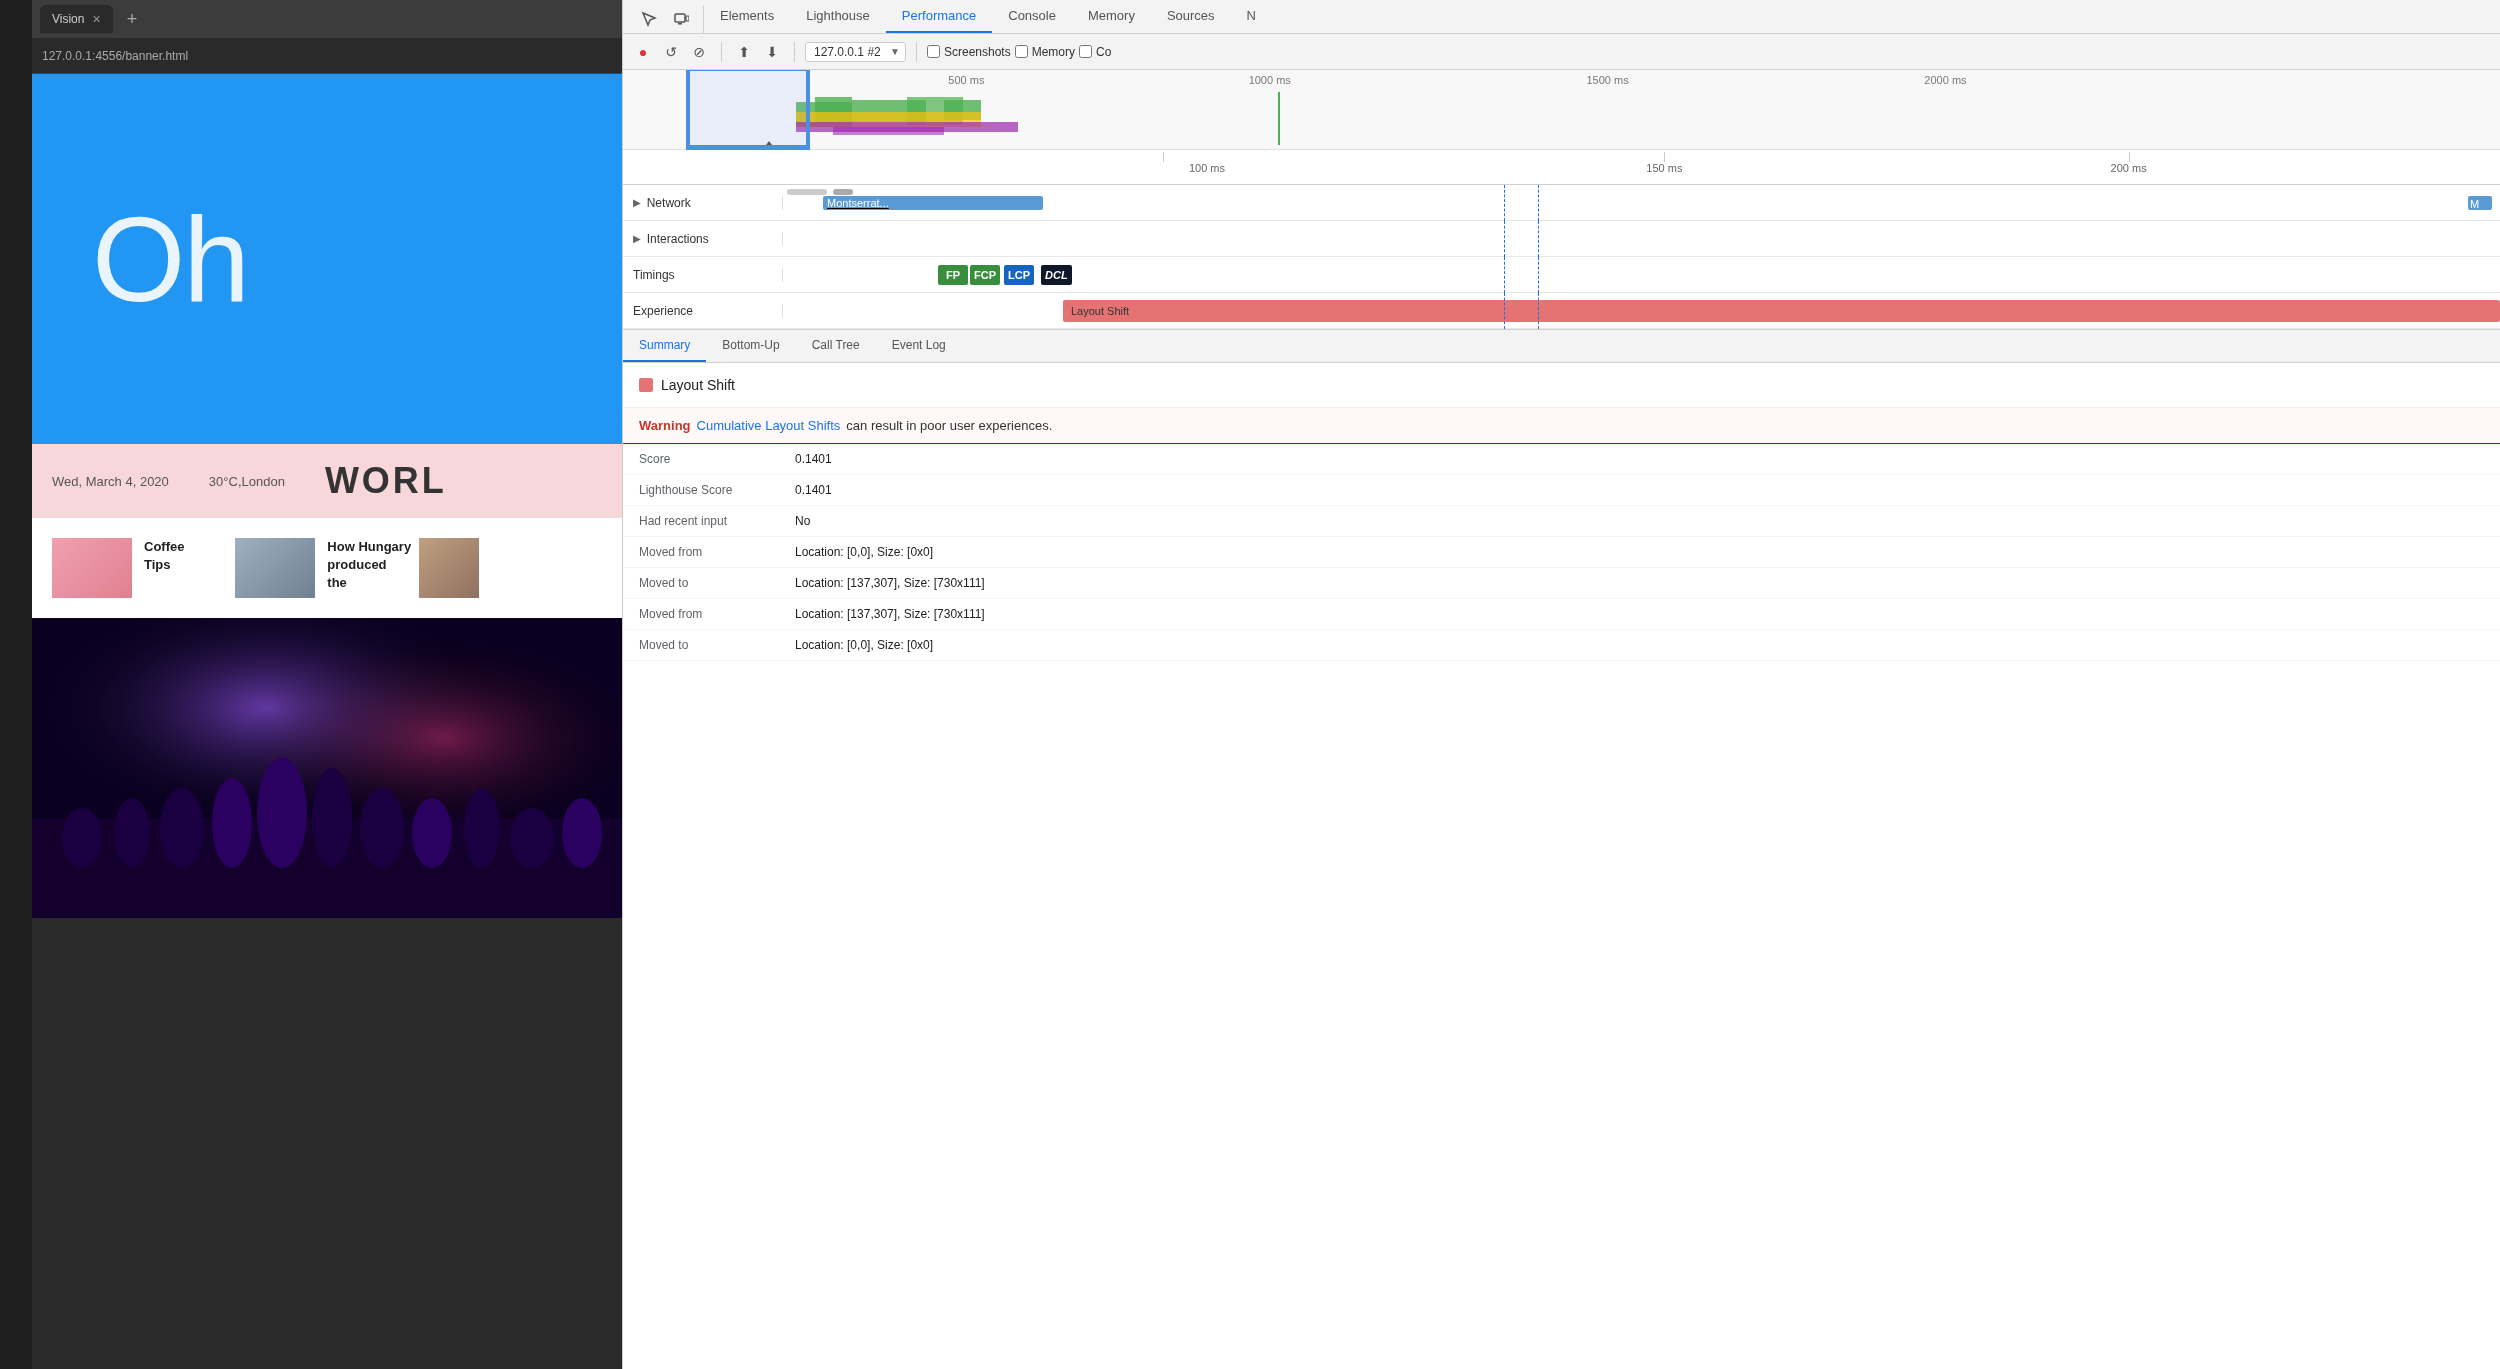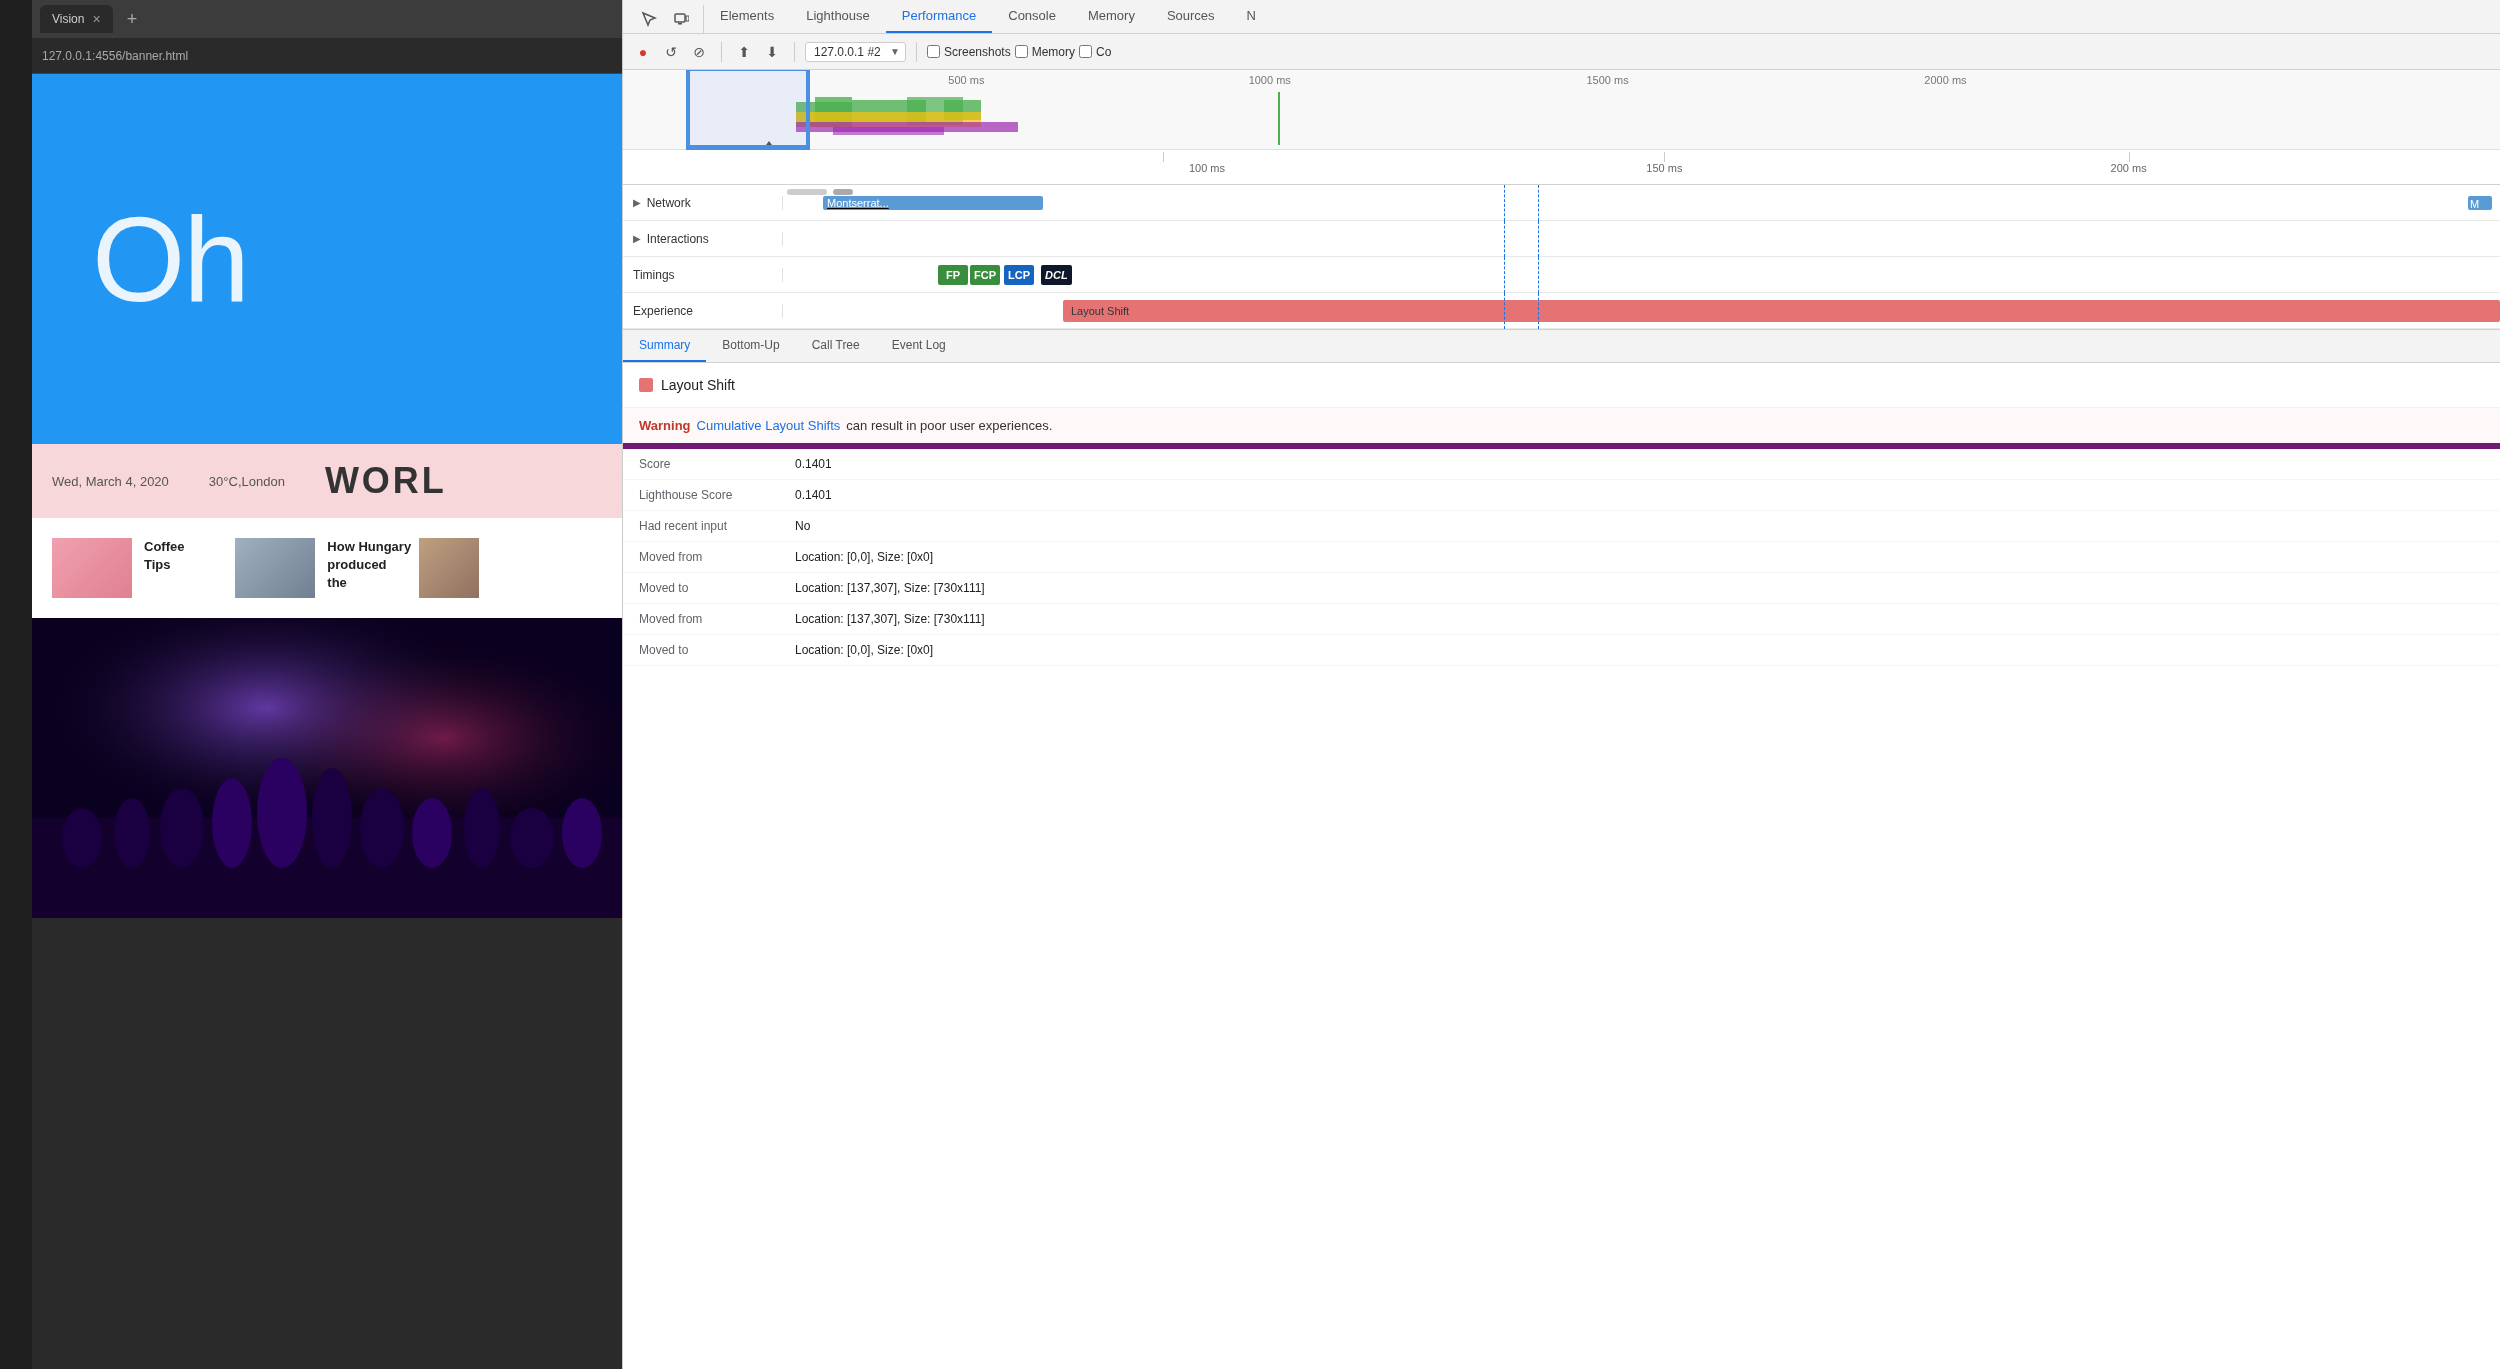--- a/index.html
+++ b/index.html
@@ -501,21 +501,21 @@
     }
 
     .summary-title {
       font-size: 14px;
       font-weight: 500;
       color: #202124;
     }
 
     .warning-row {
       background: #fff8f8;
-      border-bottom: 6px solid #701a75;
+      border-bottom: 1px solid #701a75;
       padding: 10px 16px;
       display: flex;
       align-items: flex-start;
       gap: 6px;
       font-size: 13px;
     }
 
     .warning-label {
       color: #c0392b;
       font-weight: 600;

